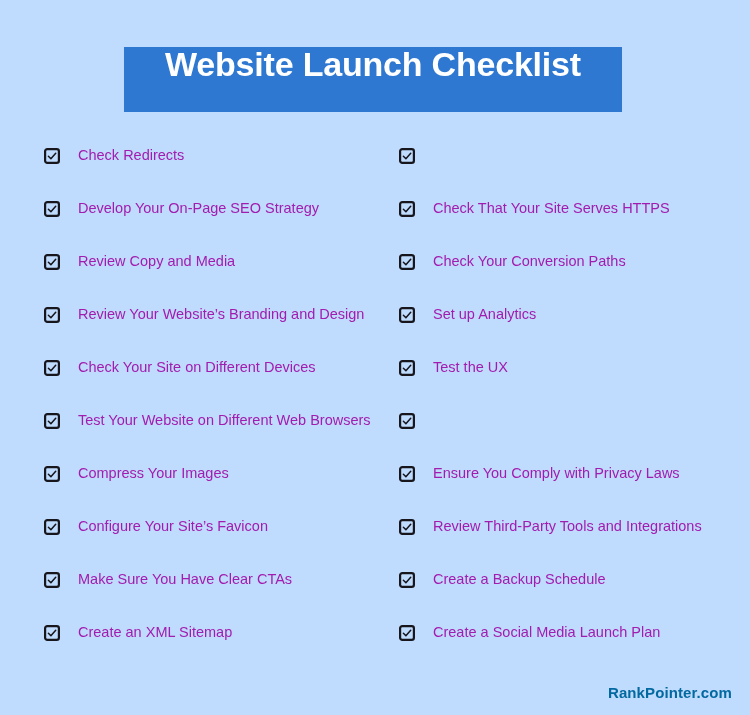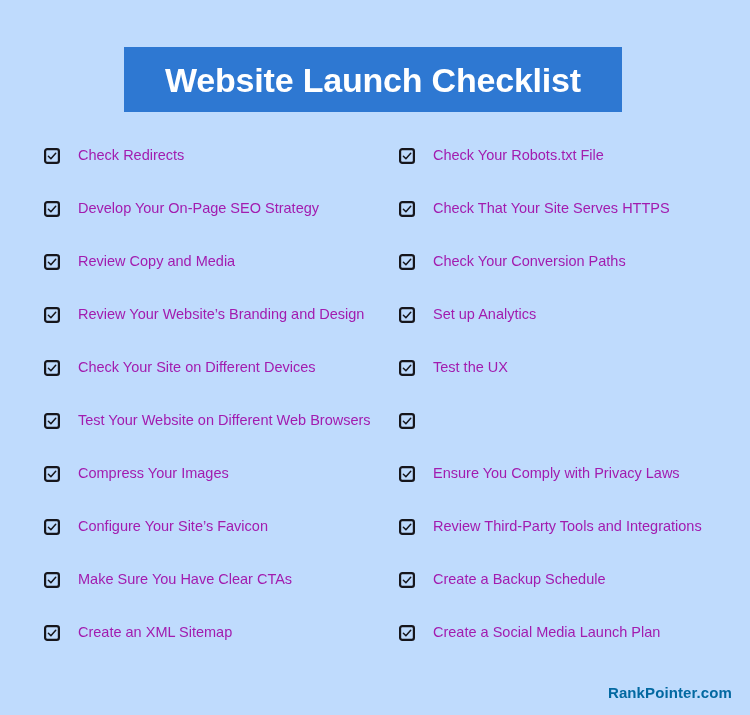--- a/index.html
+++ b/index.html
@@ -24,21 +24,20 @@
 
   
   .header-banner {
     position: absolute;
     left: 124px;
     top: 47px;
     width: 498px;
     height: 65px;
     background: #2e78d2;
     display: flex;
-    align-items: center;
     justify-content: center;
   }
   .header-title {
     color: #ffffff;
     font-family: "Liberation Sans", sans-serif;
     font-size: 34px;
     font-weight: bold;
     letter-spacing: -0.2px;
     line-height: 1;
     white-space: nowrap;
@@ -202,21 +201,20 @@
         </div>
       </div>
     <div class="column column-right">
         <div class="check-item">
           <span class="checkbox-icon">
             <svg viewBox="0 0 16 16" xmlns="http://www.w3.org/2000/svg">
               <rect x="1.1" y="1.1" width="13.8" height="13.8" rx="2.2" ry="2.2" fill="none" stroke="#16161c" stroke-width="2.2"></rect>
               <path d="M4.4 8.2 L6.9 10.7 L11.7 5.3" fill="none" stroke="#16161c" stroke-width="1.5" stroke-linecap="round" stroke-linejoin="round"></path>
             </svg>
           </span>
-          <span class="check-label">Check Your Robots.txt File</span>
         </div>
         <div class="check-item">
           <span class="checkbox-icon">
             <svg viewBox="0 0 16 16" xmlns="http://www.w3.org/2000/svg">
               <rect x="1.1" y="1.1" width="13.8" height="13.8" rx="2.2" ry="2.2" fill="none" stroke="#16161c" stroke-width="2.2"></rect>
               <path d="M4.4 8.2 L6.9 10.7 L11.7 5.3" fill="none" stroke="#16161c" stroke-width="1.5" stroke-linecap="round" stroke-linejoin="round"></path>
             </svg>
           </span>
           <span class="check-label">Check That Your Site Serves HTTPS</span>
         </div>

